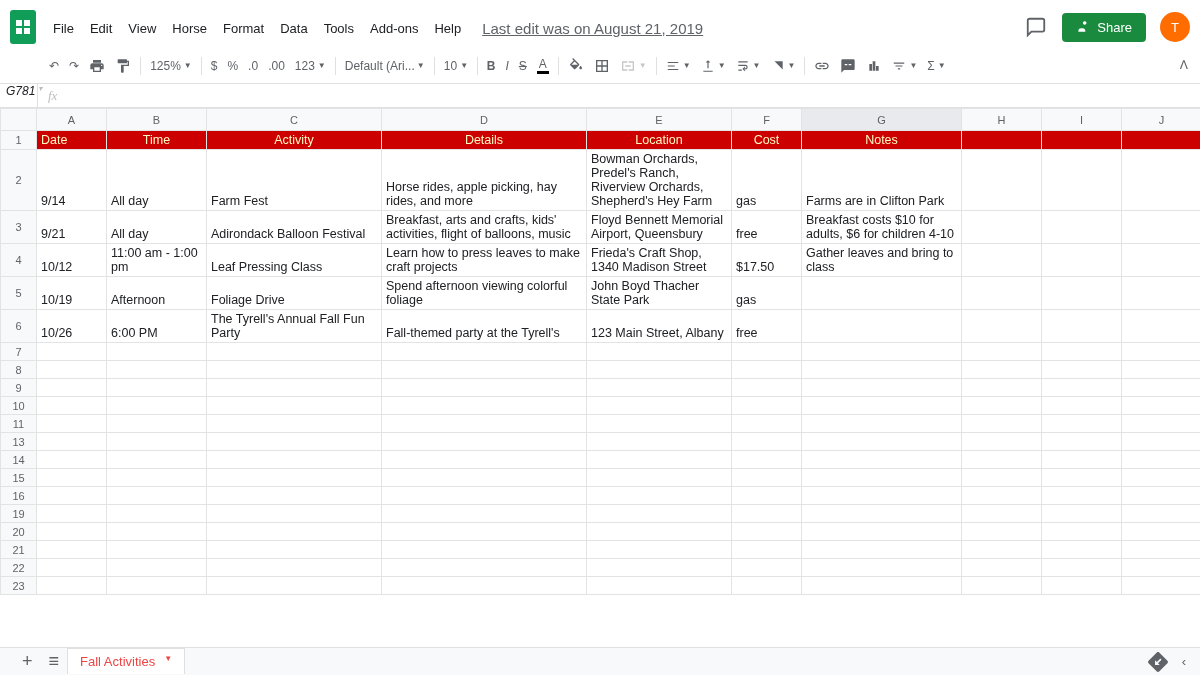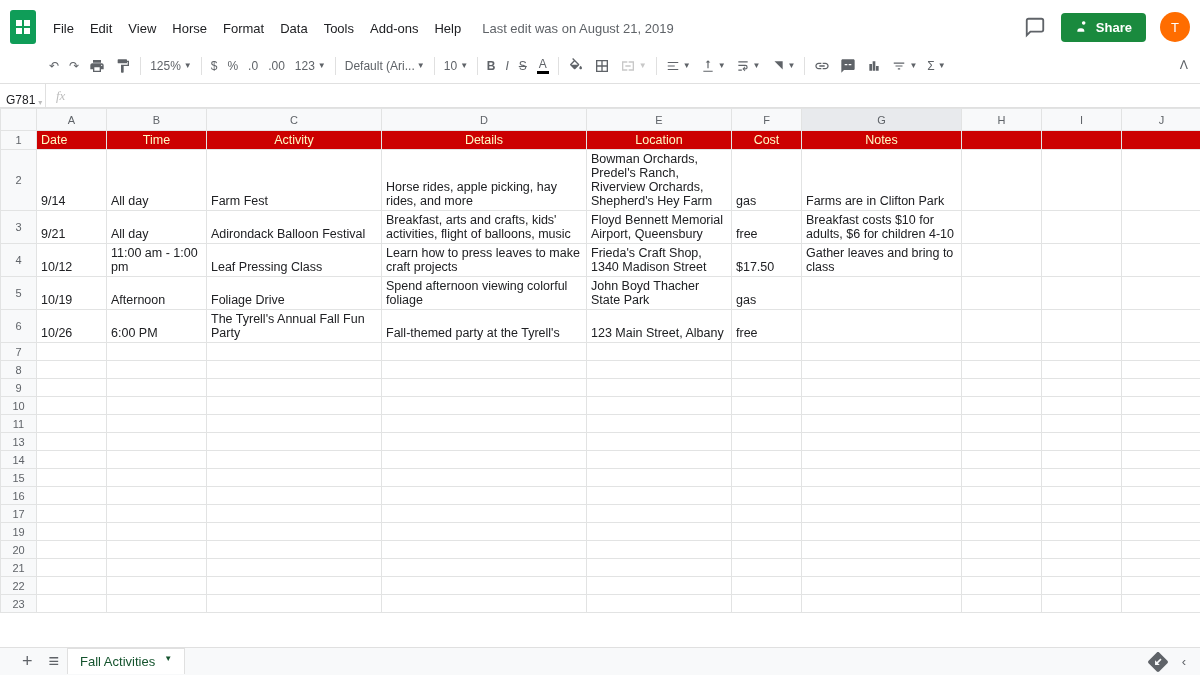--- a/index.html
+++ b/index.html
@@ -8,57 +8,57 @@
   
   .header { display: flex; align-items: center; padding: 6px 10px 0 10px; height: 48px; }
   .logo { width: 26px; height: 34px; background: #0f9d58; border-radius: 3px; display: flex; align-items: center; justify-content: center; margin-right: 10px; position: relative; }
   .logo-grid { width: 14px; height: 14px; display: grid; grid-template-columns: 1fr 1fr; grid-template-rows: 1fr 1fr; gap: 1.5px; }
   .logo-grid span { background: #fff; }
   .doc-title-row { display: flex; align-items: center; gap: 8px; }
   .doc-title { font-size: 18px; color: #3c4043; padding: 1px 4px; }
   .title-icon { color: #5f6368; font-size: 16px; cursor: pointer; }
   .menu-row { display: flex; align-items: center; gap: 2px; font-size: 13px; color: #202124; margin-top: 2px; }
   .menu-item { padding: 3px 7px; cursor: pointer; border-radius: 3px; }
-  .last-edit { color: #5f6368; padding-left: 12px; font-size: 13px; cursor: pointer; }
+  .last-edit { color: #5f6368; text-decoration: underline; padding-left: 12px; font-size: 15px; cursor: pointer; }
   .header-right { margin-left: auto; display: flex; align-items: center; gap: 14px; }
   .icon-btn { width: 24px; height: 24px; display: flex; align-items: center; justify-content: center; color: #5f6368; cursor: pointer; }
-  .share-btn { background: #1a8a3e; color: #fff; border-radius: 4px; padding: 7px 14px; display: flex; align-items: center; gap: 7px; cursor: pointer; font-size: 13px; font-weight: 700; }
+  .share-btn { background: #1a8a3e; color: #fff; border-radius: 4px; padding: 7px 14px; display: flex; align-items: center; gap: 7px; cursor: pointer; font-size: 13px; font-weight: 400; }
   .avatar { width: 30px; height: 30px; border-radius: 50%; background: #ff6d00; color: #fff; display: flex; align-items: center; justify-content: center; font-weight: 500; cursor: pointer; }
   
   
   .toolbar { display: flex; align-items: center; height: 36px; border-bottom: 1px solid #e0e0e0; padding: 0 8px 0 44px; gap: 0; color: #5f6368; font-size: 12px; position: relative; }
   .toolbar .tb { padding: 0 5px; cursor: pointer; height: 24px; display: flex; align-items: center; }
   .toolbar .tb-sep { width: 1px; height: 18px; background: #e0e0e0; margin: 0 4px; }
   .zoom { padding: 0 6px; }
   .dd-arrow { font-size: 8px; margin-left: 3px; }
   .collapse-caret { position: absolute; right: 12px; top: 10px; font-size: 12px; color: #5f6368; cursor: pointer; }
   
   
   .formula-row { display: flex; align-items: center; height: 24px; border-bottom: 1px solid #e0e0e0; }
-  .name-box { width: 46px; border-right: 1px solid #e0e0e0; height: 100%; display: flex; align-items: flex-end; padding: 0 6px; font-size: 12px; justify-content: space-between; }
+  .name-box { width: 38px; border-right: 1px solid #e0e0e0; height: 100%; display: flex; align-items: flex-start; padding: 0 6px; font-size: 12px; justify-content: space-between; font-style: italic; }
   .fx { font-style: italic; color: #bdbdbd; padding: 0 10px; font-size: 13px; font-family: serif; }
   
   
   .grid-area { position: absolute; top: 108px; left: 0; right: 0; bottom: 28px; overflow: hidden; }
   table.sheet { border-collapse: collapse; table-layout: fixed; width: 1200px; }
   table.sheet th, table.sheet td { border: 1px solid #e2e3e3; font-size: 12.5px; font-weight: normal; vertical-align: middle; }
   table.sheet thead th { background: #f8f9fa; color: #5f6368; height: 22px; font-size: 11px; text-align: center; }
   table.sheet thead th.corner { background: #f8f9fa; }
   table.sheet tbody th { background: #f8f9fa; color: #5f6368; width: 36px; height: 16px; font-size: 11px; text-align: center; }
   table.sheet td { padding: 2px 4px; height: 18px; vertical-align: bottom; }
   .hdr-row td { background: #cc0000; color: #fef9c3; font-weight: bold; height: 18px; vertical-align: middle; }
   .hdr-row td.center { text-align: center; }
   .center { text-align: left; }
   .tall td { vertical-align: bottom; }
   .col-sel { background: #e8eaed !important; }
   
   
   .sheet-tabs { position: absolute; bottom: 0; left: 0; right: 0; height: 28px; border-top: 1px solid #e0e0e0; display: flex; align-items: center; padding: 0 14px; font-size: 13px; background: #f8f9fa; }
   .tab-btn { color: #5f6368; padding: 0 8px; cursor: pointer; font-size: 18px; }
-  .tab { background: #fff; border-top: 1px solid #e0e0e0; border-left: 1px solid #e0e0e0; border-right: 1px solid #e0e0e0; padding: 5px 12px; color: #14532d; font-weight: 500; display: flex; align-items: flex-start; gap: 6px; margin-top: -1px; cursor: pointer; }
+  .tab { background: #fff; border-top: 1px solid #e0e0e0; border-left: 1px solid #e0e0e0; border-right: 1px solid #e0e0e0; padding: 5px 12px; color: #ef4444; font-weight: 500; display: flex; align-items: flex-start; gap: 6px; margin-top: -1px; cursor: pointer; }
   .sheet-tabs-right { margin-left: auto; display: flex; align-items: center; gap: 14px; }
   
   svg { display: block; }
 </style>
 </head>
 <body>
 
 <div class="header">
   <div class="logo">
     <div class="logo-grid">
@@ -442,33 +442,20 @@
           <td></td>
           <td></td>
           <td></td>
           <td></td>
           <td></td>
           <td></td>
           <td></td>
           <td></td>
         </tr>
         <tr>
-          <th>17</th>
-          <td></td>
-          <td></td>
-          <td></td>
-          <td></td>
-          <td></td>
-          <td></td>
-          <td></td>
-          <td></td>
-          <td></td>
-          <td></td>
-        </tr>
-        <tr>
           <th>19</th>
           <td></td>
           <td></td>
           <td></td>
           <td></td>
           <td></td>
           <td></td>
           <td></td>
           <td></td>
           <td></td>

